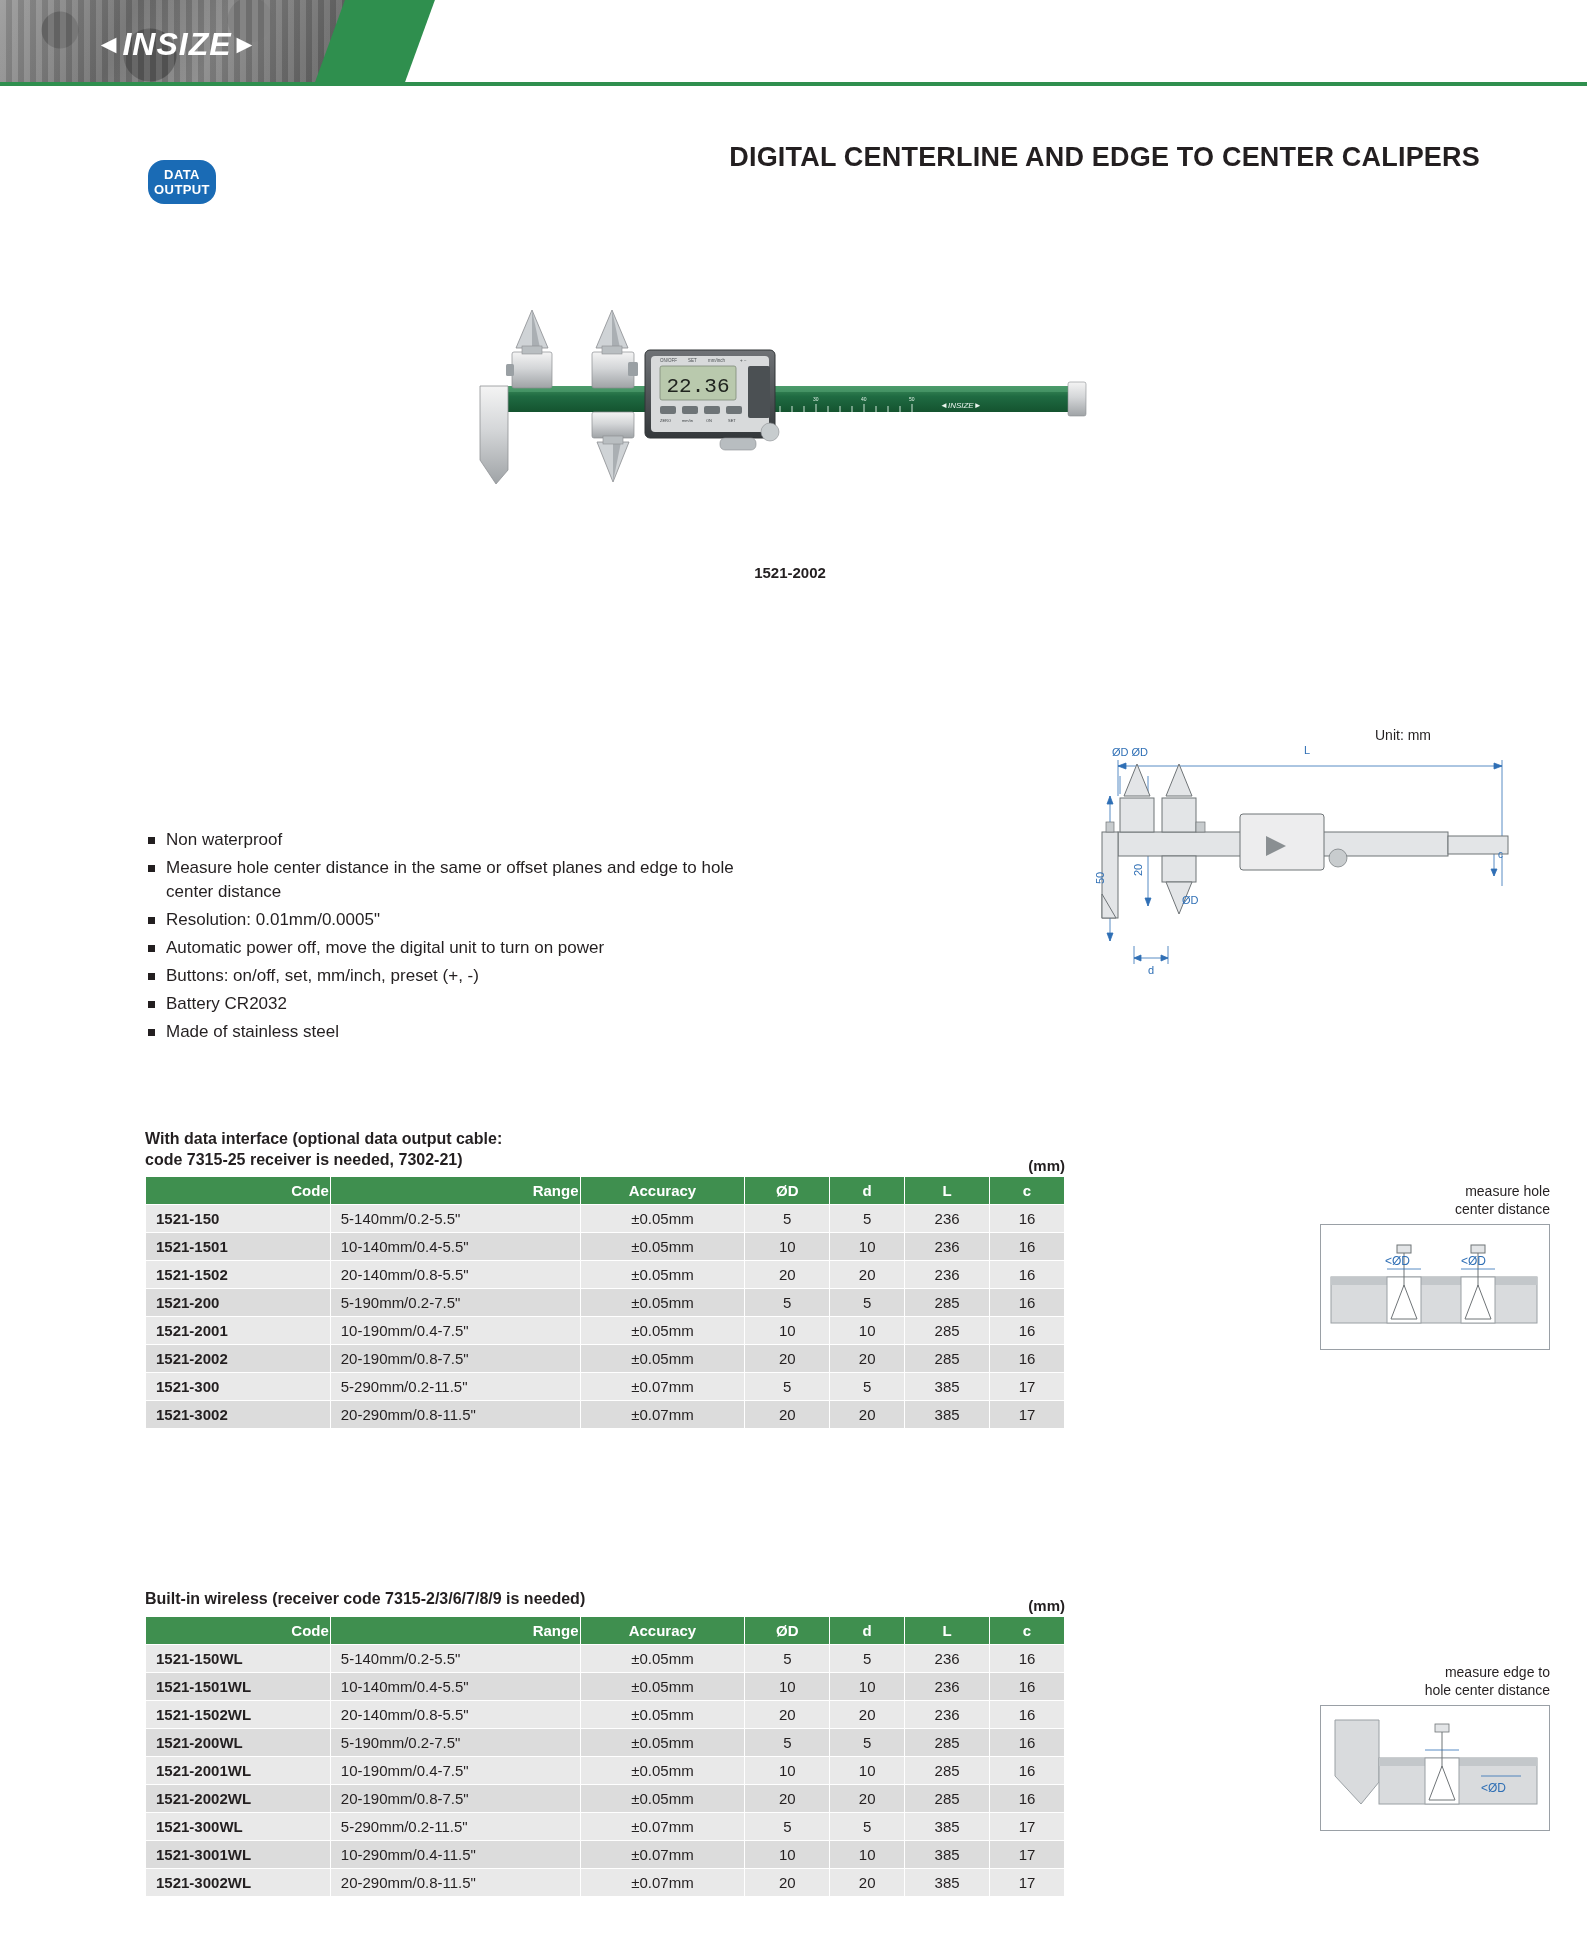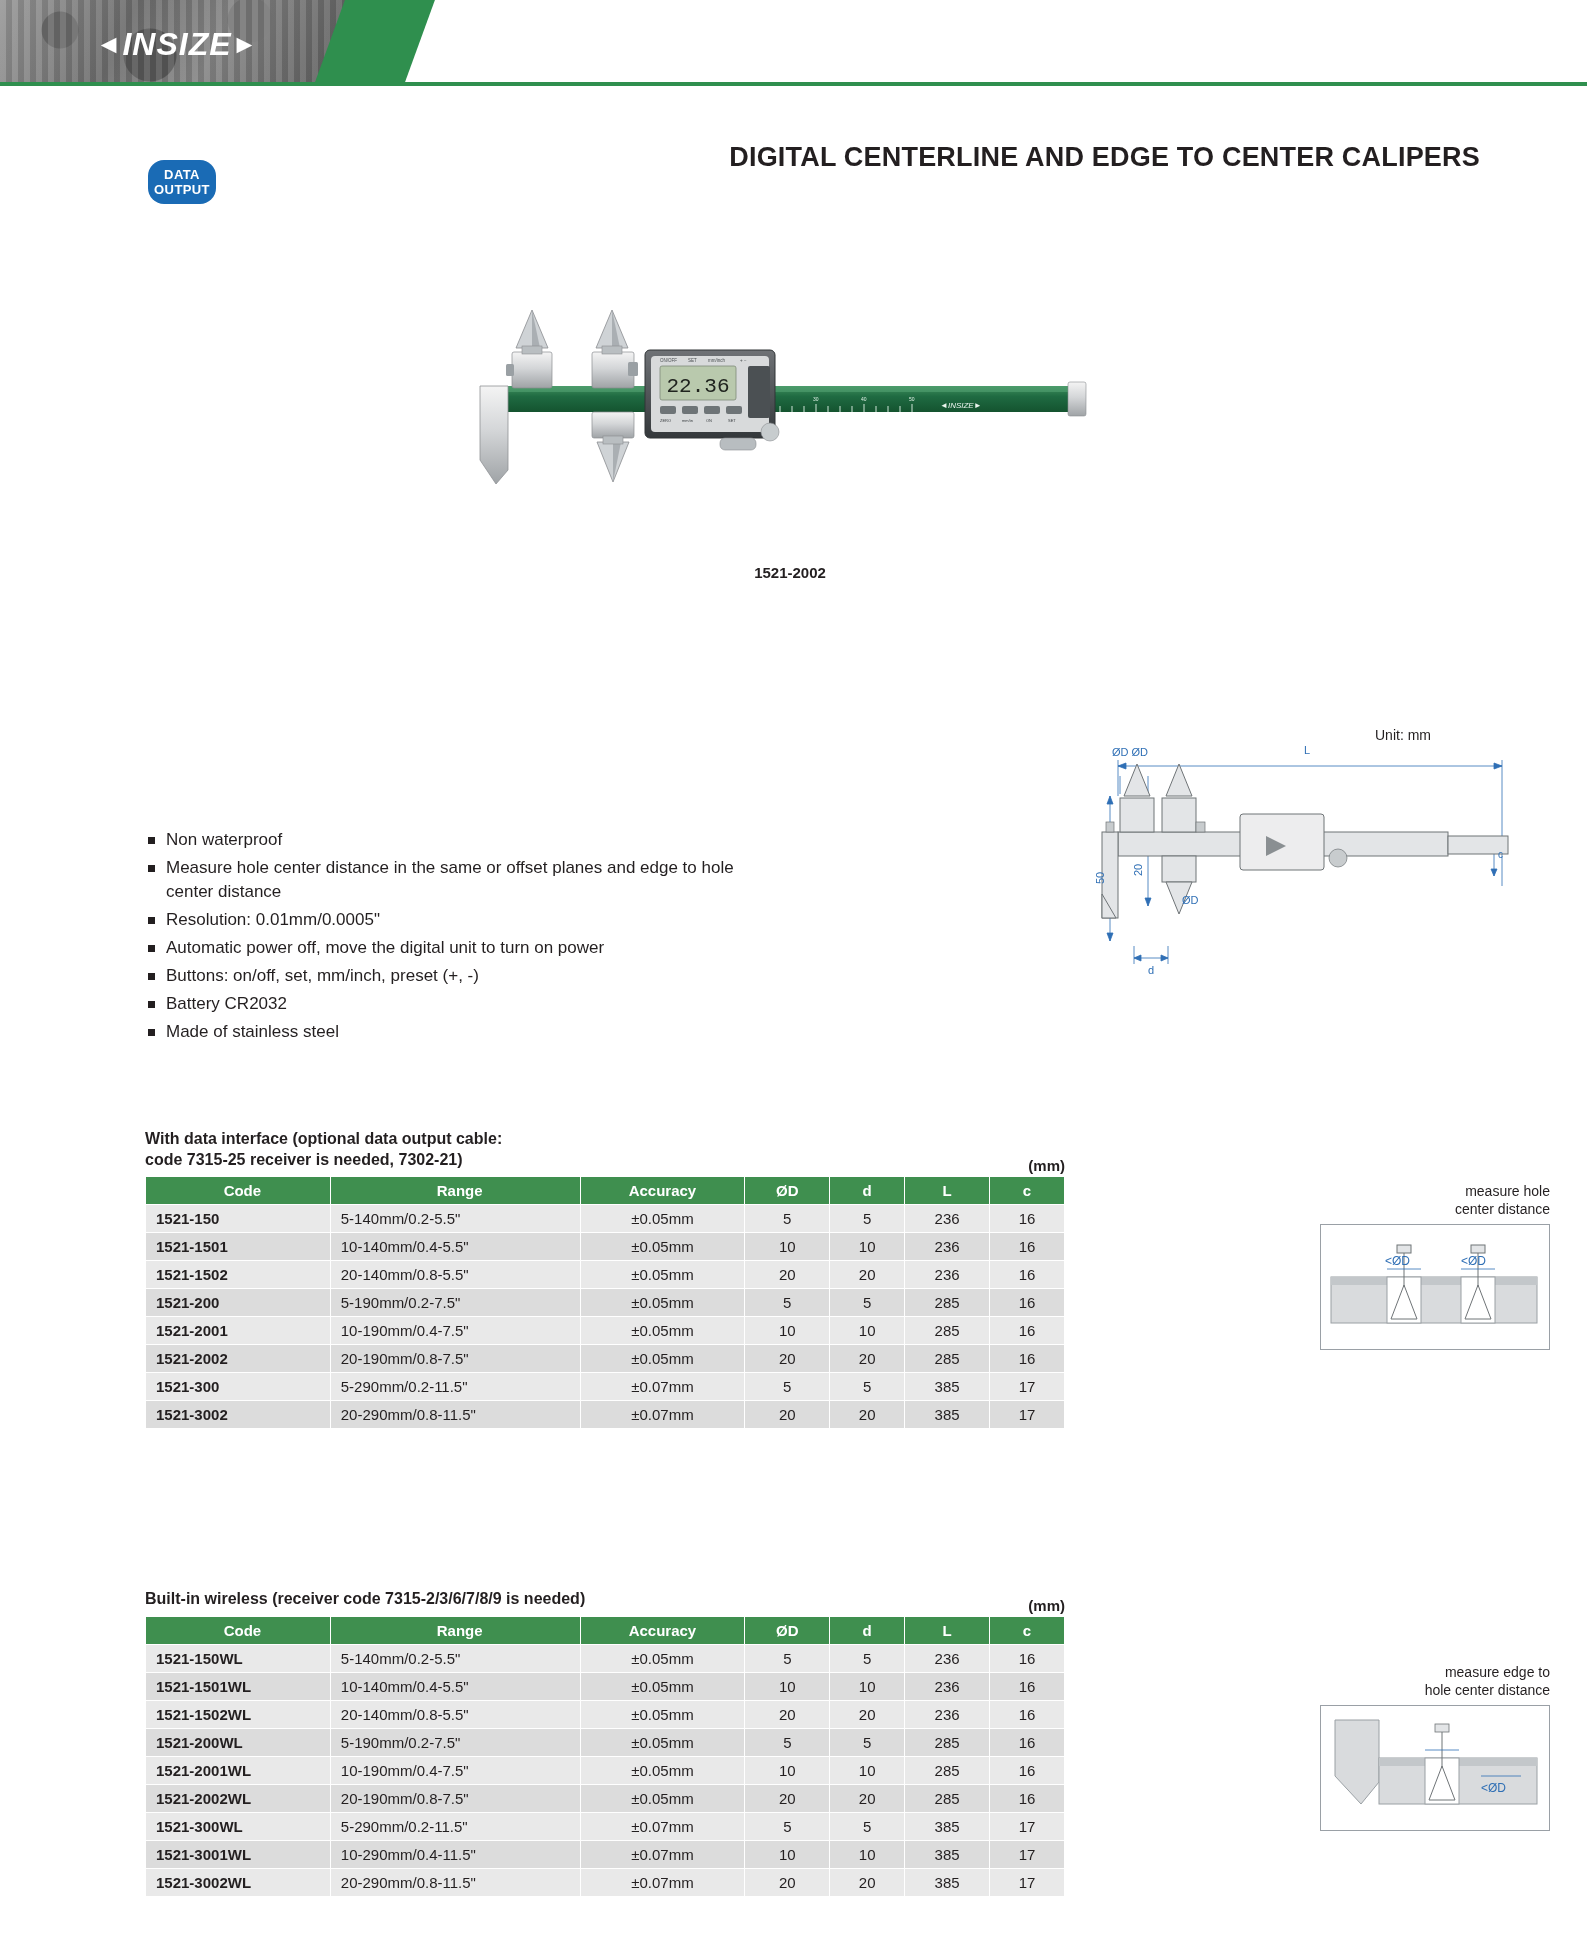--- a/index.html
+++ b/index.html
@@ -97,21 +97,21 @@
 
   
   .table-block { position:absolute; left:145px; width:920px; }
   .tbl-title { font-size:16px; font-weight:bold; line-height:21px; }
   .mm-label { position:absolute; right:0; bottom:2px; font-size:15px; font-weight:bold; }
   table { border-collapse:collapse; width:920px; font-size:15px; }
   thead th {
     background:#3f8f4f; color:#ffffff; font-weight:bold;
     height:28px; border:1px solid #ffffff; text-align:center;
   }
-  thead th.left { text-align:center; padding-left:10px; }
+  thead th.left { text-align:right; padding-left:10px; }
   tbody td {
     height:28px; border:1px solid #ffffff; text-align:center;
     background:#e9e9e9;
   }
   tbody tr:nth-child(even) td { background:#dcdcdc; }
   tbody td.code { text-align:left; padding-left:10px; font-weight:bold; }
   tbody td.range { text-align:left; padding-left:10px; }
 
   .col-code { width:185px; }
   .col-range { width:250px; }

